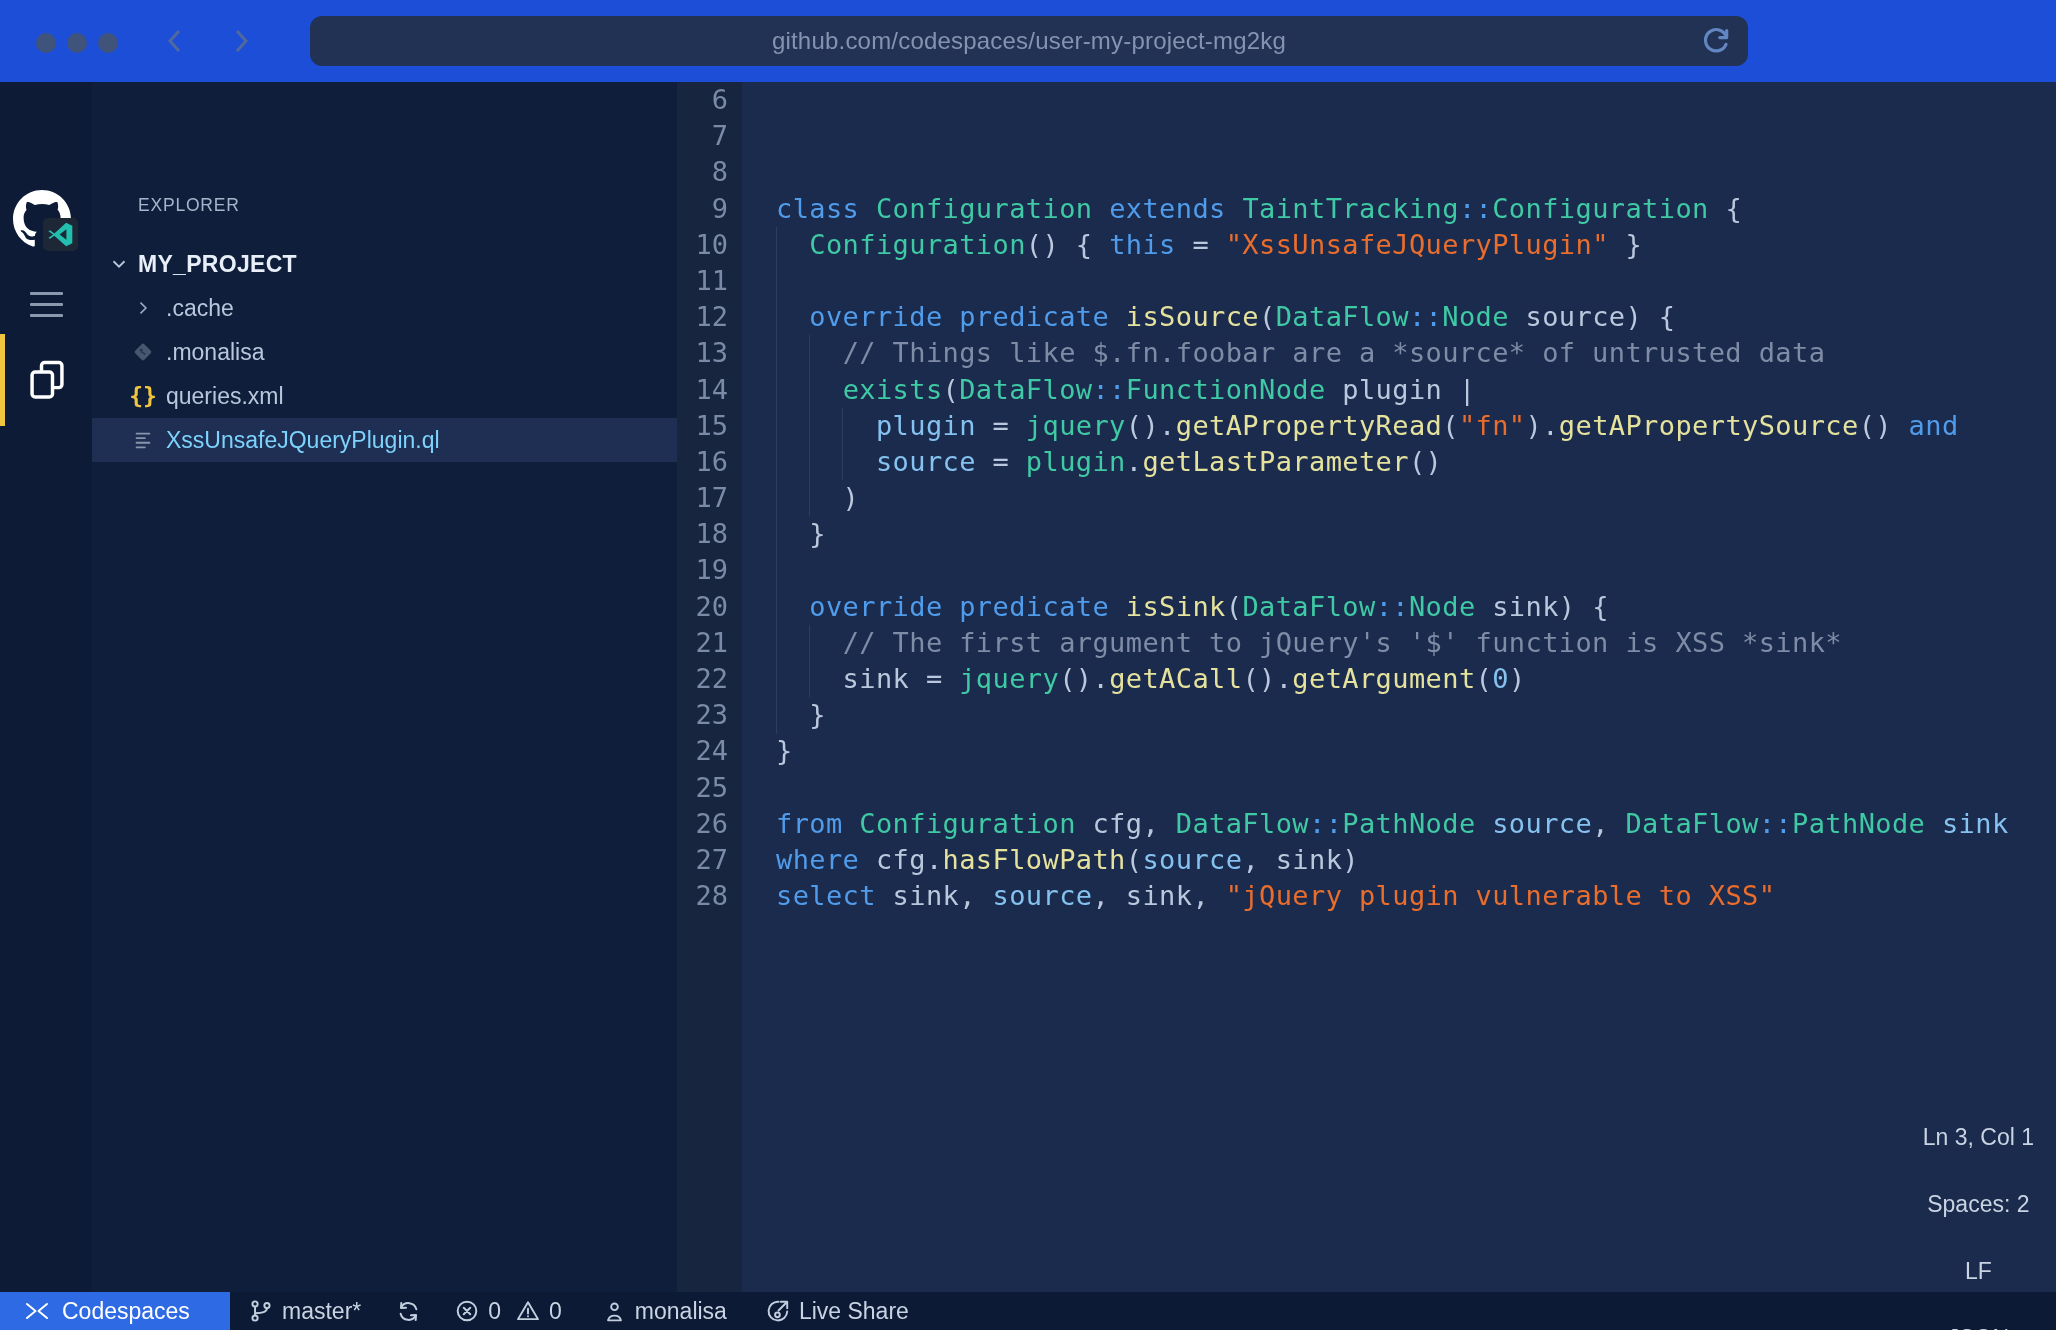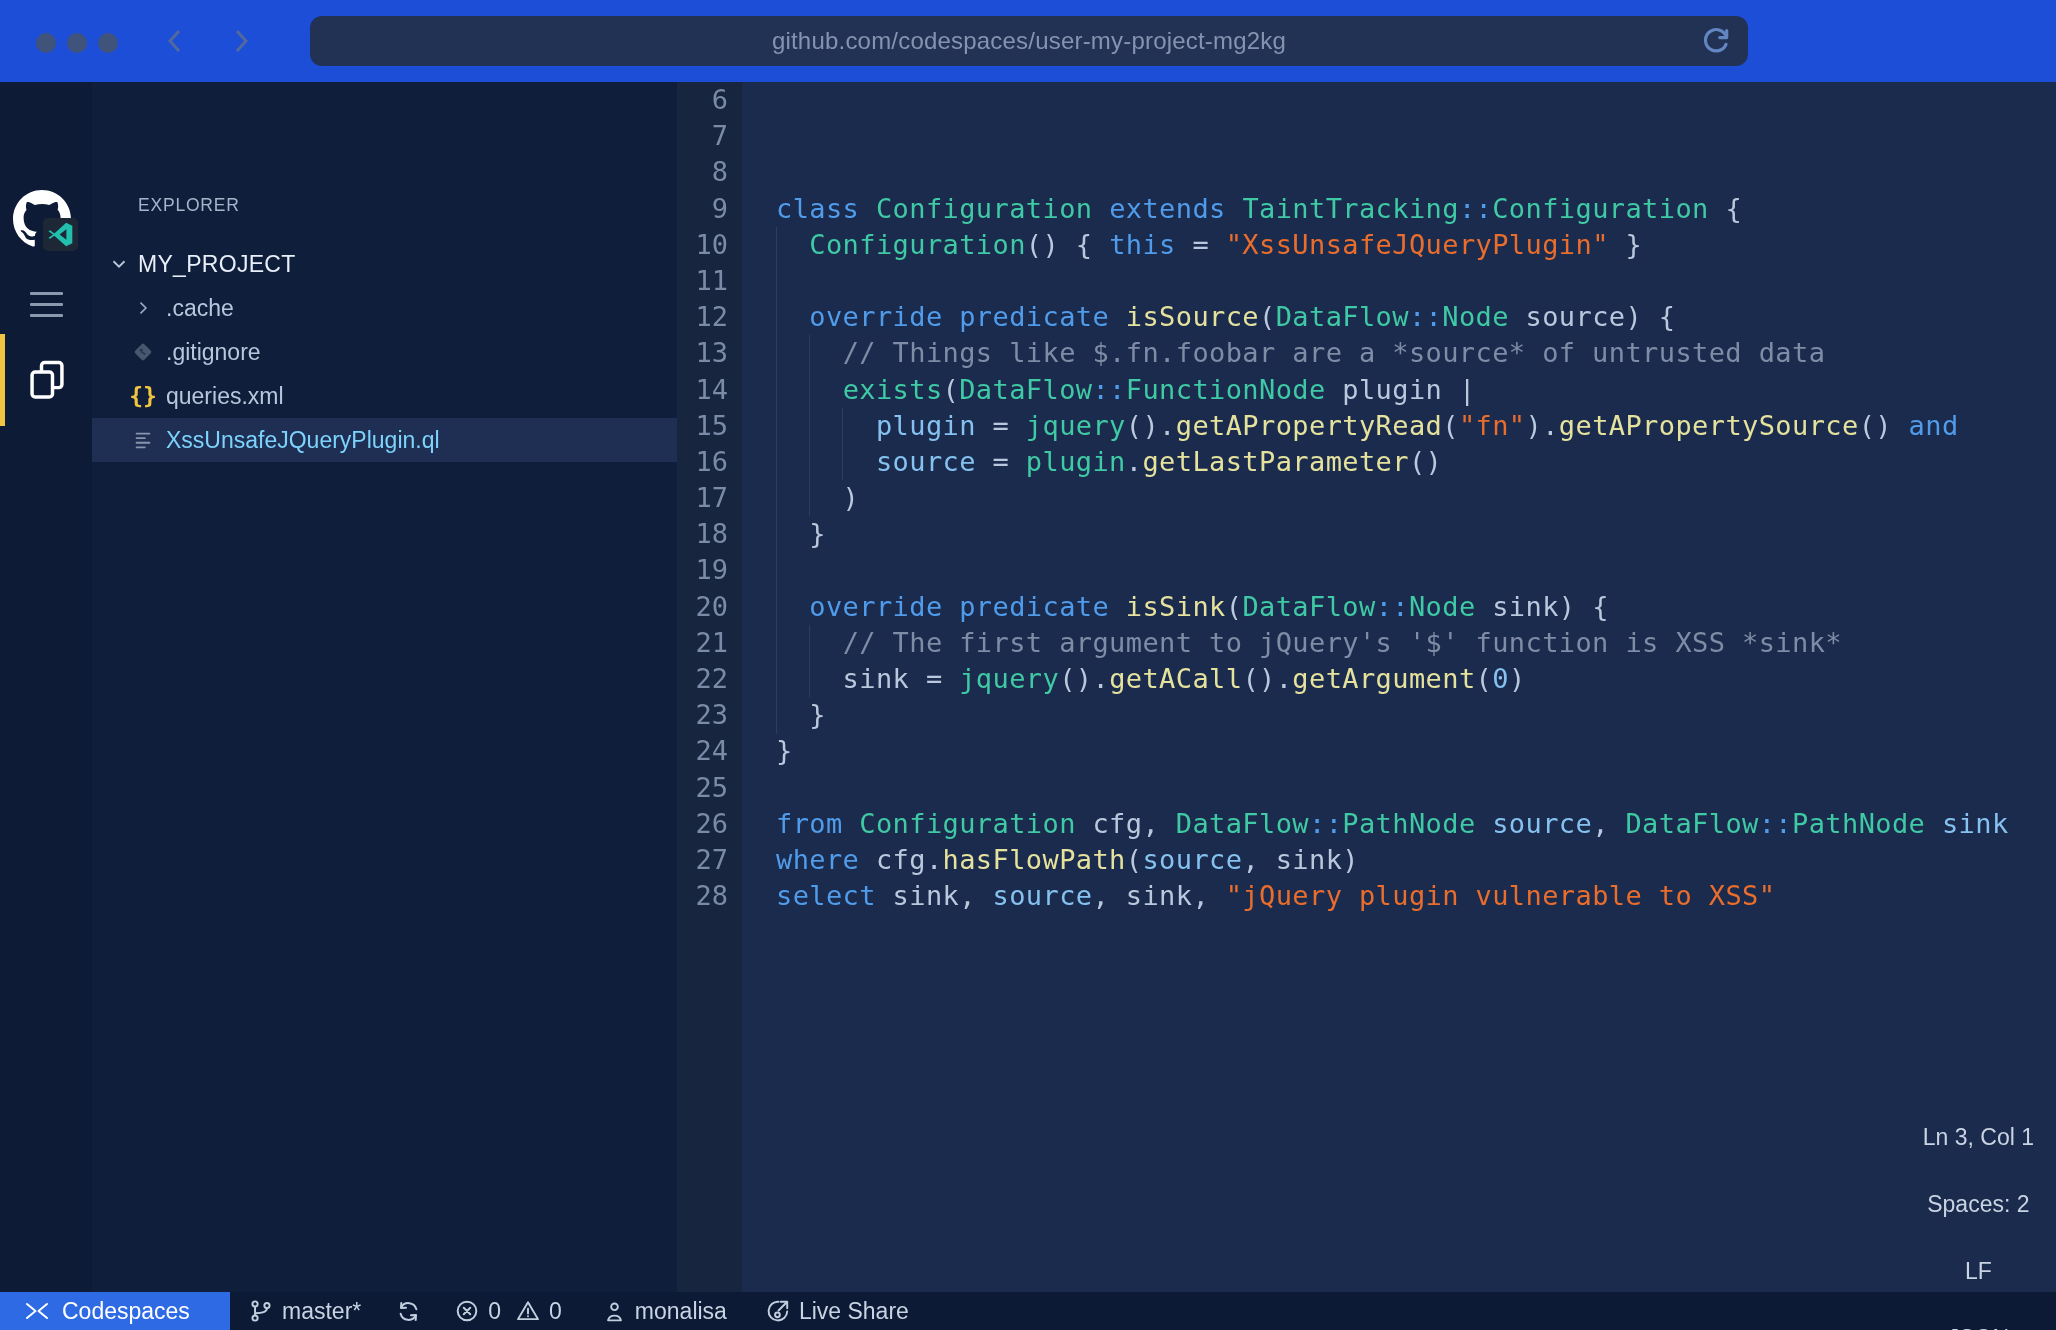--- a/index.html
+++ b/index.html
@@ -31,21 +31,21 @@
   #files-item{position:absolute;left:0;top:252px;width:92px;height:92px;}
   #files-item .indicator{position:absolute;left:0;top:0;width:5px;height:92px;background:var(--accent-yellow);}
   #files-item svg{position:absolute;left:25px;top:23px;}
 
   
   #explorer-header{position:absolute;left:46px;top:113px;font-size:17.5px;letter-spacing:0.8px;color:#a7b4cb;}
   #tree{position:absolute;left:0;top:160px;width:585px;}
   .tree-row{position:relative;height:44px;display:flex;align-items:center;font-size:23px;color:#b9c6db;cursor:pointer;}
   .tree-row.selected{background:#1f2f53;color:#7dd3fc;}
   .tree-row .twisty{width:30px;margin-left:16px;display:flex;align-items:center;}
-  .tree-row.project{font-weight:normal;color:#e9eff9;letter-spacing:0.3px;}
+  .tree-row.project{font-weight:bold;color:#e9eff9;letter-spacing:0.3px;}
   .tree-row .ticon{width:26px;margin-left:38px;margin-right:10px;display:flex;align-items:center;justify-content:center;flex:none;}
   .tree-row.project .plabel{margin-left:0px;}
   .braces-glyph{font-family:"DejaVu Sans Mono",monospace;font-size:23px;font-weight:bold;color:var(--accent-yellow);}
 
   
   #gutter{width:65px;flex:none;background:#17253f;
           font-family:"DejaVu Sans Mono",monospace;font-size:27px;line-height:36.2px;
           color:#7b8aa6;text-align:right;padding-top:0;}
   #gutter .ln{height:36.2px;padding-right:14px;}
   #codearea{position:relative;flex:1;overflow:hidden;
@@ -155,21 +155,21 @@
             <span>.cache</span>
           </div>
           <div class="tree-row">
             <span class="ticon">
               <svg viewBox="0 0 24 24" width="22" height="22">
                 <rect x="5" y="5" width="14" height="14" rx="2" transform="rotate(45 12 12)" fill="#47586e"></rect>
                 <circle cx="10" cy="10" r="1.6" fill="#24354f"></circle>
                 <path d="M10 11.5 L14.5 14.5" stroke="#24354f" stroke-width="1.6"></path>
               </svg>
             </span>
-            <span>.gitignore</span>
+            <span>.monalisa</span>
           </div>
           <div class="tree-row">
             <span class="ticon">
               <span class="braces-glyph">{}</span>
             </span>
             <span>queries.xml</span>
           </div>
           <div class="tree-row selected">
             <span class="ticon">
               <svg viewBox="0 0 24 24" width="22" height="22">

